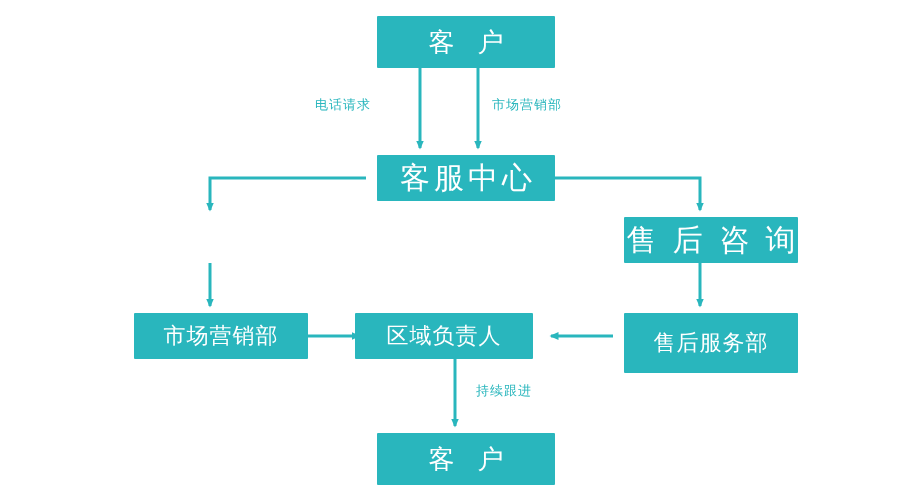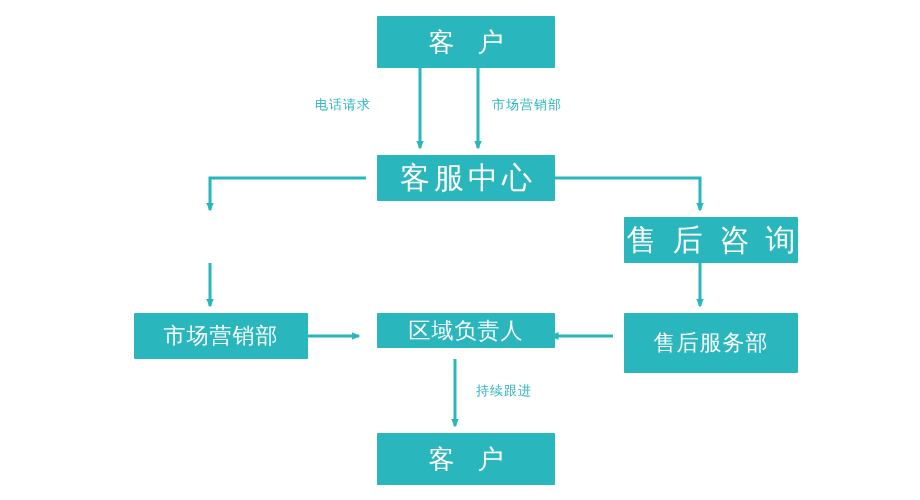--- a/index.html
+++ b/index.html
@@ -113,21 +113,21 @@
 
   <div class="node big" style="left:366px; top:16px; width:178px; height:52px;">客 户</div>
 
   <div class="node mid" style="left:366px; top:155px; width:178px; height:46px;">客服中心</div>
 
 
   <div class="node plain" style="left:123px; top:313px; width:174px; height:46px;">市场营销部</div>
 
   <div class="node mid" style="left:613px; top:217px; width:174px; height:46px;">售 后 咨 询</div>
 
-  <div class="node plain" style="left:366px; top:313px; width:178px; height:35px;">区域负责人</div>
+  <div class="node plain" style="left:344px; top:313px; width:178px; height:46px;">区域负责人</div>
 
   <div class="node plain" style="left:613px; top:313px; width:174px; height:60px;">售后服务部</div>
 
   <div class="node big" style="left:366px; top:433px; width:178px; height:52px;">客 户</div>
 
   <div class="edge-label" style="left:315px; top:96px;">电话请求</div>
 
   <div class="edge-label" style="left:492px; top:96px;">市场营销部</div>
 
   <div class="edge-label" style="left:476px; top:382px;">持续跟进</div>

